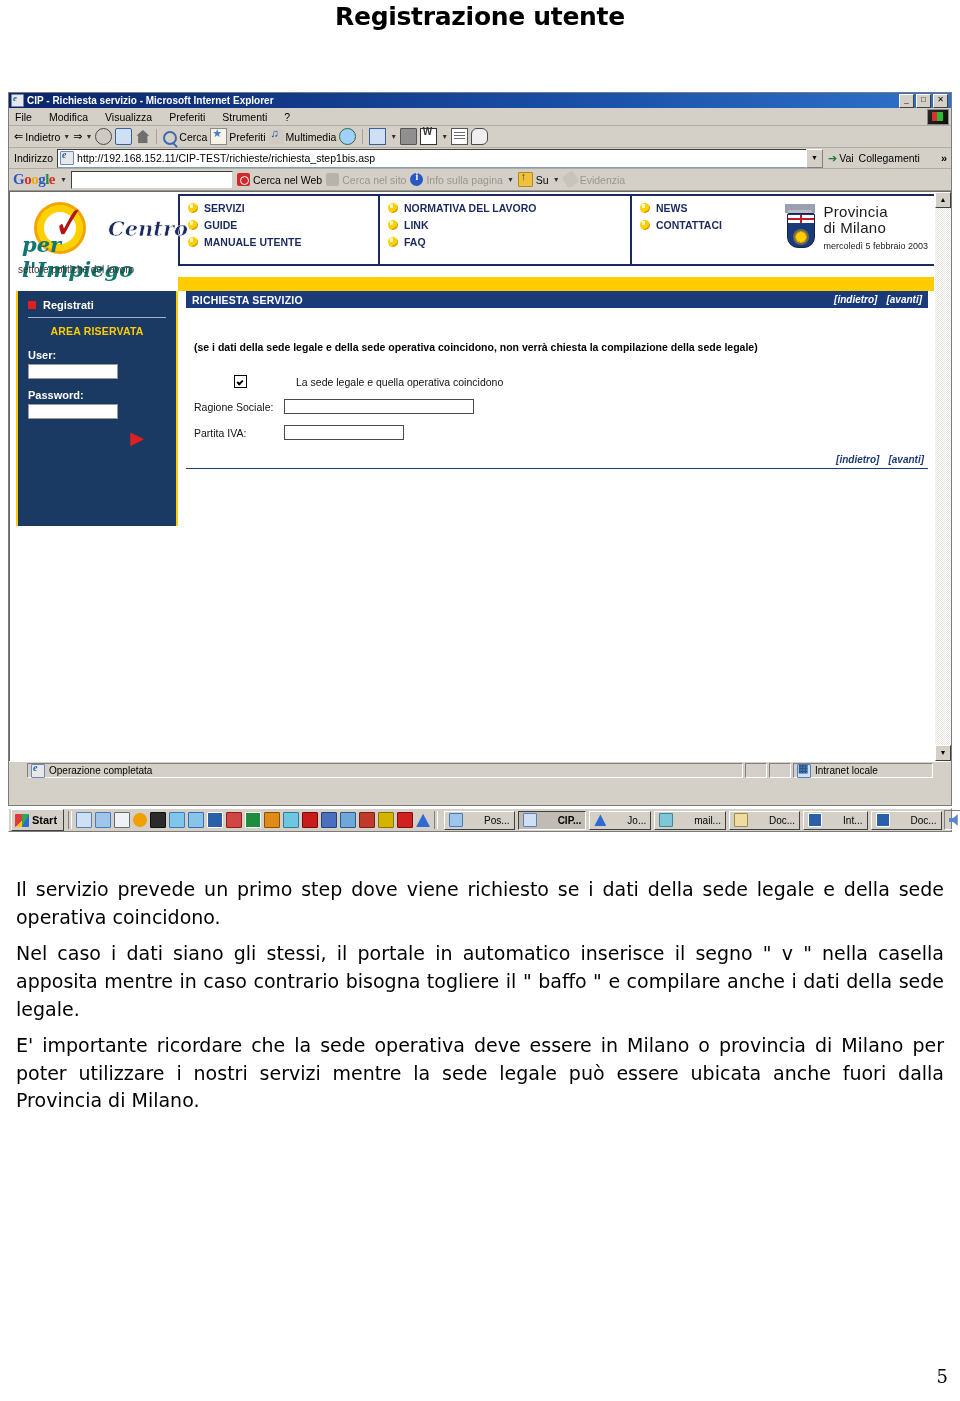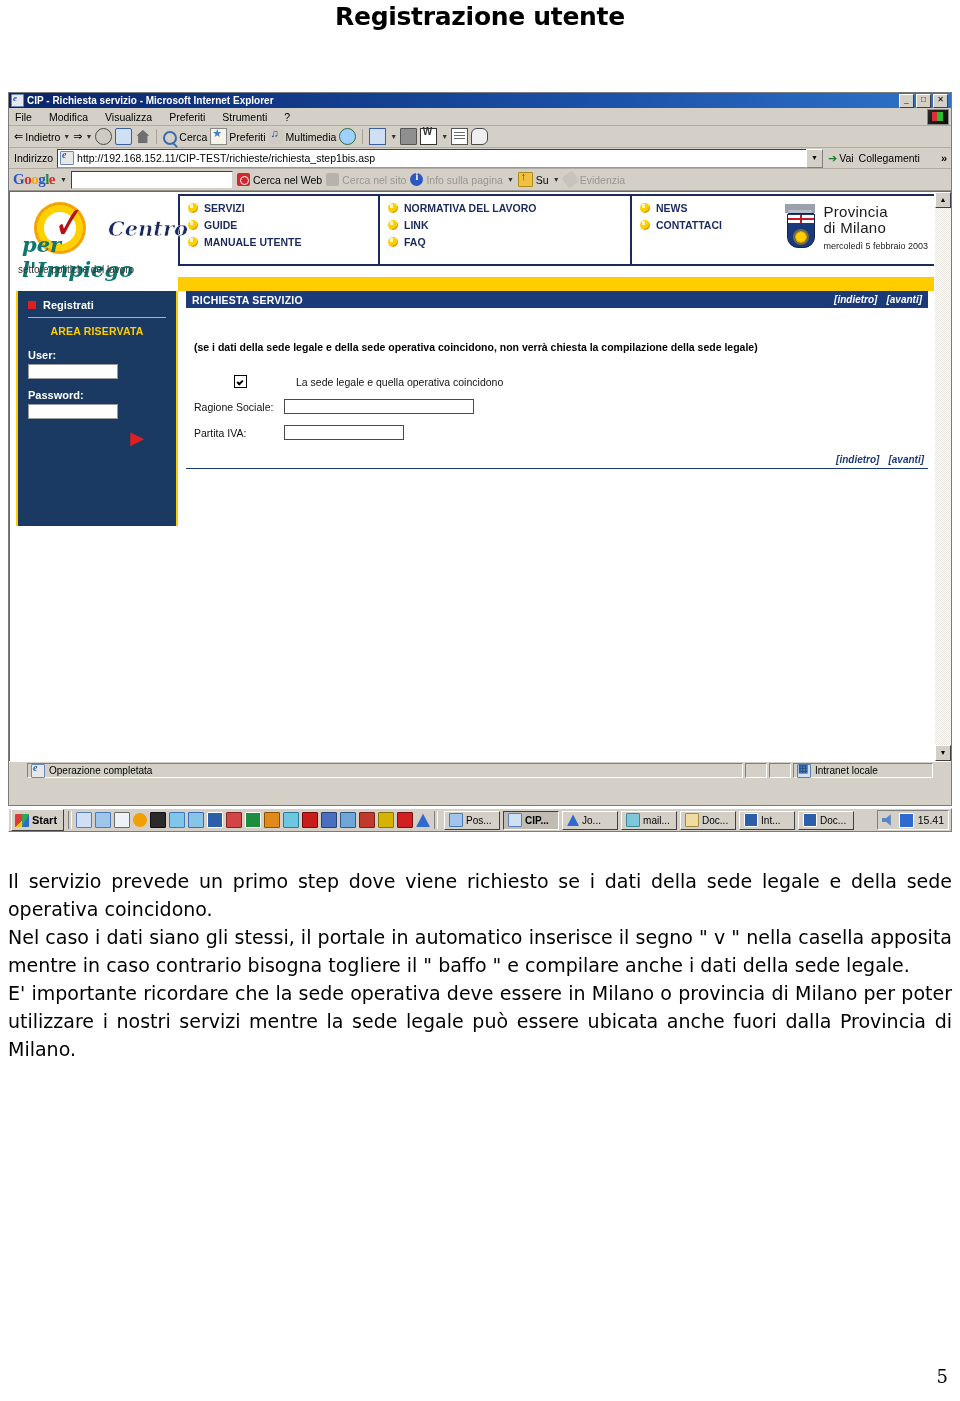--- a/index.html
+++ b/index.html
@@ -372,21 +372,21 @@
   }
   .start-flag:after{
     content:"";position:absolute;left:7px;top:0;width:7px;height:13px;
     background:linear-gradient(to bottom right,#2fa84f 0 50%,#2f6ad0 50% 100%);
   }
   .qsep{width:2px;height:18px;border-left:1px solid #808080;border-right:1px solid #fff;margin:0 2px;flex:none;}
   .qicons{display:flex;align-items:center;gap:3px;flex:none;}
   .qi{width:14px;height:14px;flex:none;border-radius:1px;position:relative;}
   .tasks{display:flex;align-items:center;gap:3px;flex:none;margin-left:2px;}
   .task{
-    height:19px;min-width:56px;display:flex;align-items:center;gap:3px;padding:0 4px;
+    height:19px;min-width:56px;display:flex;align-items:center;gap:21px;padding:0 4px;
     background:#d4d0c8;border:1px solid #fff;border-right-color:#404040;border-bottom-color:#404040;
     font-size:10px;color:#000;white-space:nowrap;box-sizing:border-box;
   }
   .task.active{
     background:#c0bcb4;border:1px solid #404040;border-right-color:#fff;border-bottom-color:#fff;
     font-weight:bold;
   }
   .task .ti{width:12px;height:12px;flex:none;border-radius:1px;}
   .tray{
     margin-left:auto;height:20px;display:flex;align-items:center;gap:4px;padding:0 4px;
@@ -395,21 +395,21 @@
   }
   .tray .ti{width:13px;height:13px;flex:none;}
 
   
   .prose{
     position:absolute;left:8px;top:868px;width:944px;
     font-family:"DejaVu Sans",sans-serif;
     font-size:19px;line-height:1.47;color:#000;
     text-align:justify;
   }
-  .prose p{margin:0;}
+  .prose p{margin:8px;}
   .pagenum{
     position:absolute;right:12px;bottom:14px;
     font-family:"DejaVu Serif",serif;font-size:18px;color:#000;
   }
 </style>
 </head>
 <body>
 
 <div class="doc-title">Registrazione utente</div>
 

